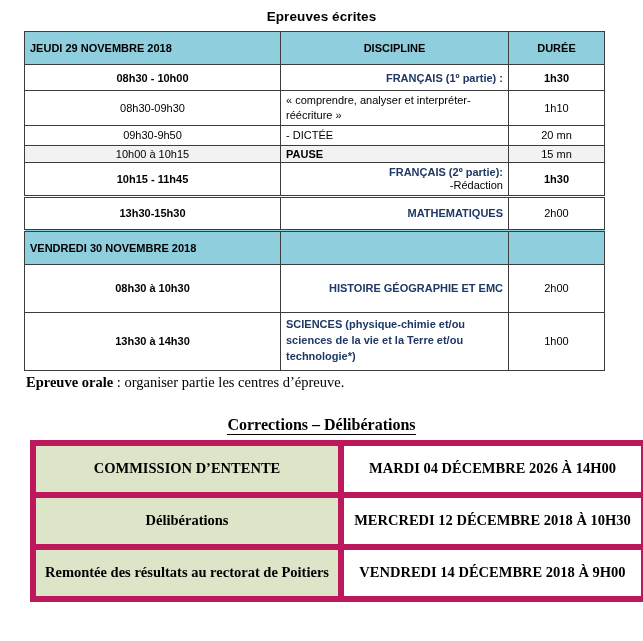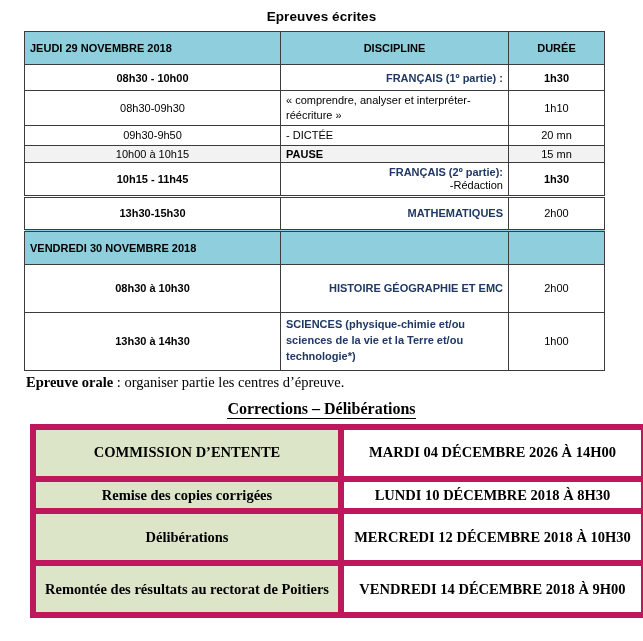--- a/index.html
+++ b/index.html
@@ -24,21 +24,21 @@
     font-size: 13.5px;
     letter-spacing: 0.1px;
     margin: 9px 0 7px 0;
   }
 
   .section-title {
     text-align: center;
     font-family: "Liberation Serif", serif;
     font-weight: bold;
     font-size: 16px;
-    margin: 9px 0 6px 0;
+    margin: 25px 0 6px 0;
   }
   .section-title span {
     border-bottom: 1.5px solid #000;
     padding-bottom: 1px;
   }
 
   .note-line {
     font-family: "Liberation Serif", serif;
     font-size: 14.5px;
     margin: 3px 0 0 26px;
@@ -260,24 +260,20 @@
 <table class="tbl-corr">
   <colgroup>
       <col class="corr-label-col">
       <col class="corr-value-col">
     </colgroup>
   <tbody>
     <tr class="r-tall">
       <td class="corr-label">COMMISSION D’ENTENTE</td>
       <td class="corr-value">MARDI 04 DÉCEMBRE 2026 À 14H00</td>
     </tr>
-    <tr class="r-one">
-      <td class="corr-label">Remise des copies corrigées</td>
-      <td class="corr-value">LUNDI 10 DÉCEMBRE 2018 À 8H30</td>
-    </tr>
     <tr class="r-tall">
       <td class="corr-label">Délibérations</td>
       <td class="corr-value">MERCREDI 12 DÉCEMBRE 2018 À 10H30</td>
     </tr>
     <tr class="r-tall">
       <td class="corr-label">Remontée des résultats au rectorat de Poitiers</td>
       <td class="corr-value">VENDREDI 14 DÉCEMBRE 2018 À 9H00</td>
     </tr>
   </tbody>
 </table>

